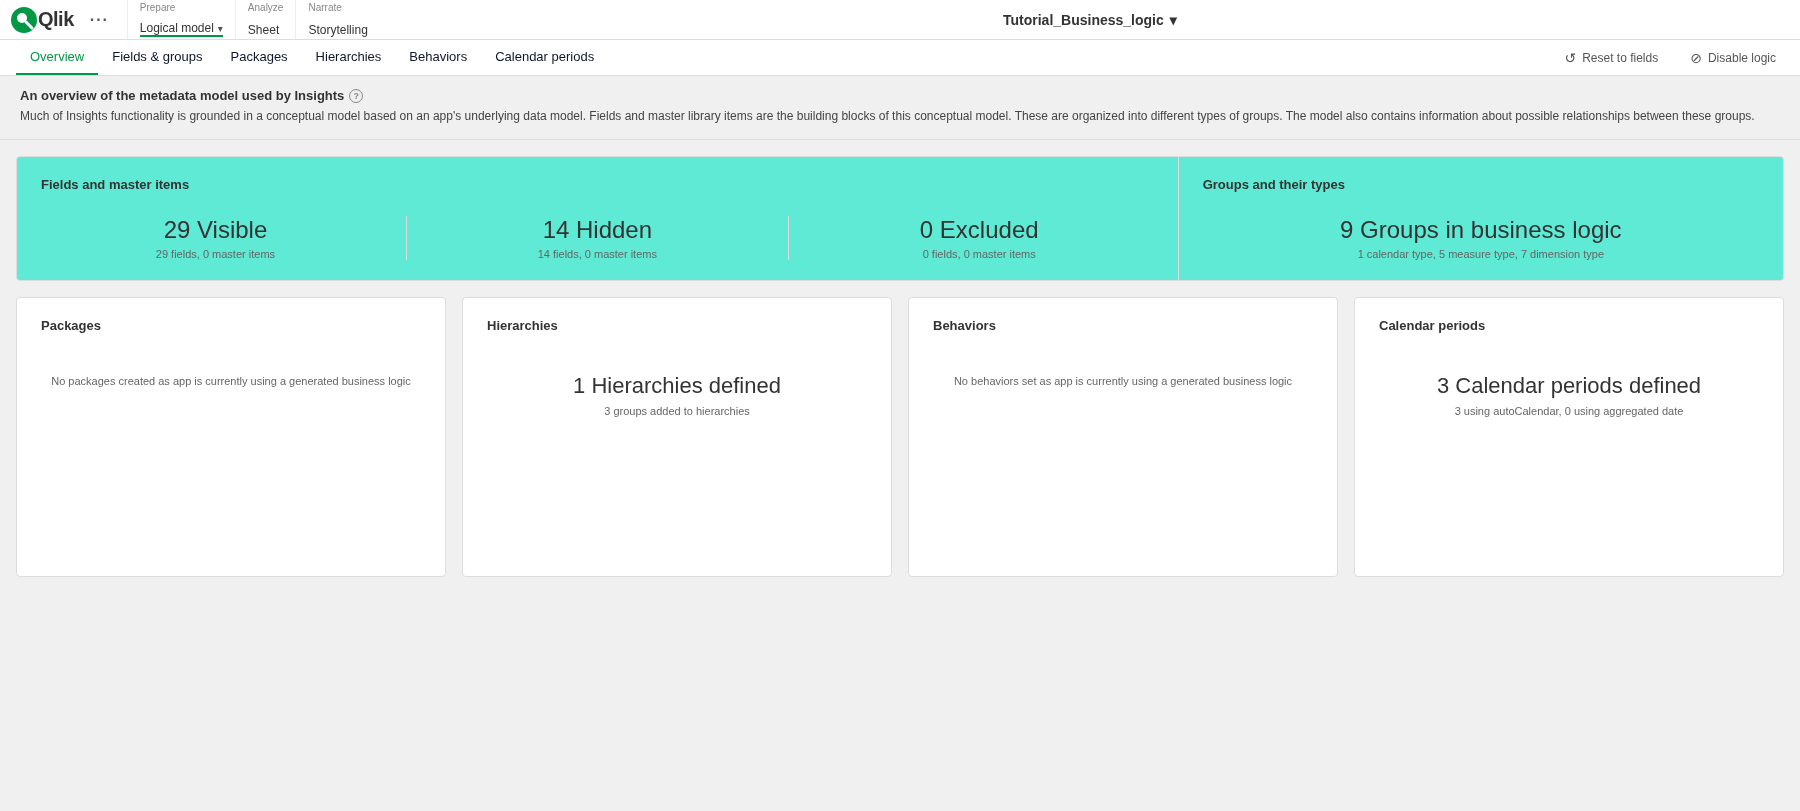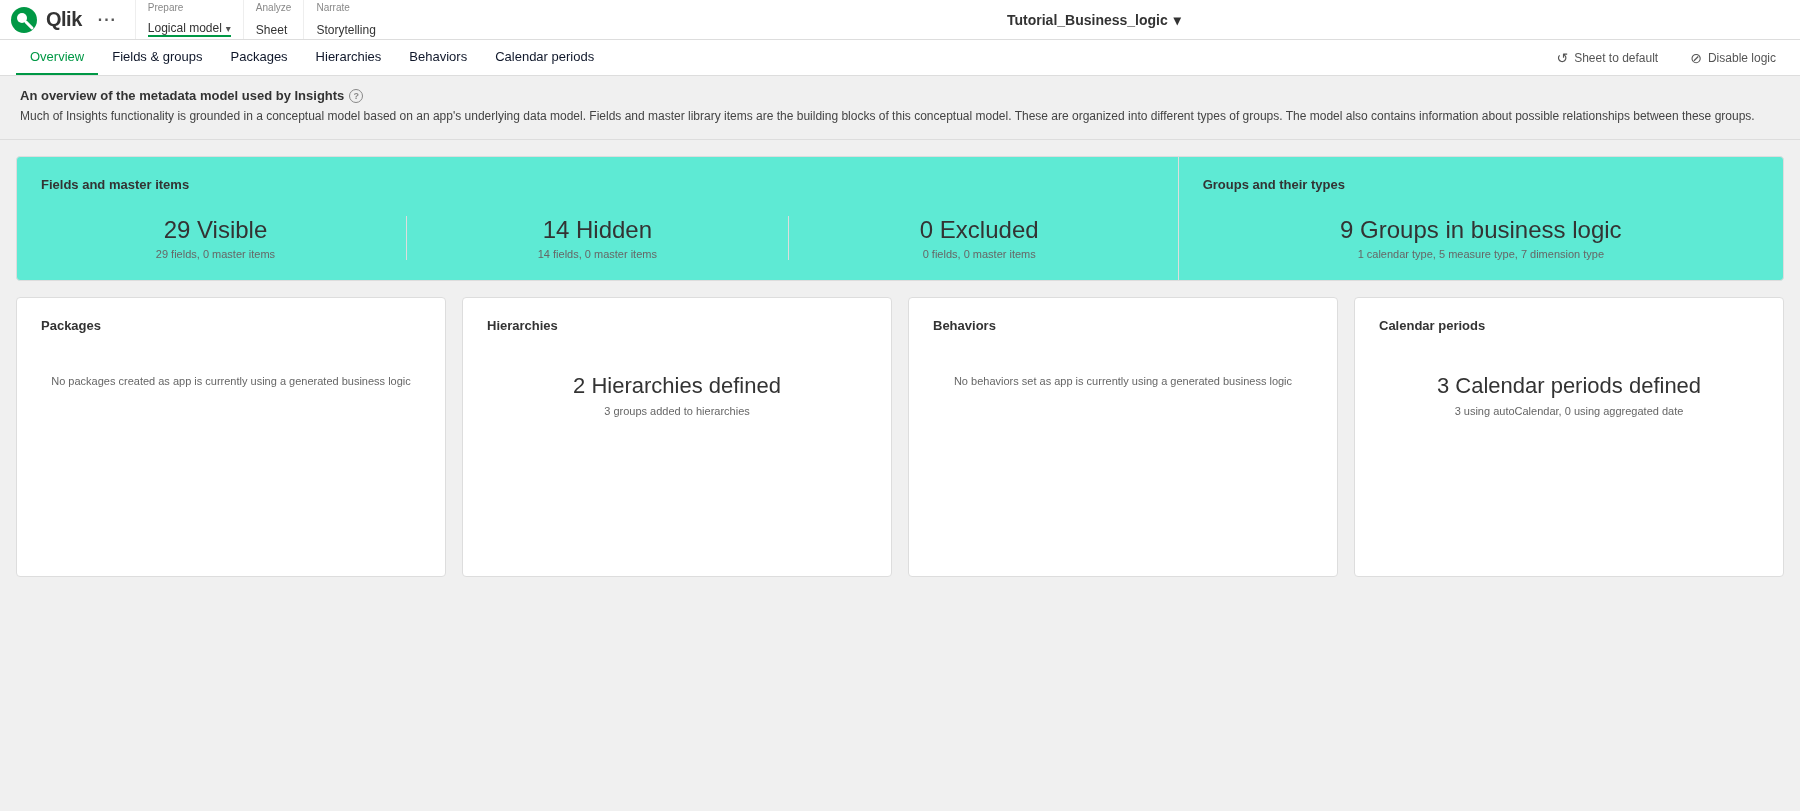--- a/index.html
+++ b/index.html
@@ -15,21 +15,21 @@
     }
     .top-bar-logo {
       display: flex;
       align-items: center;
       padding: 0 10px;
       gap: 8px;
     }
     .qlik-logo {
       display: flex;
       align-items: center;
-      gap: 8px;
+      gap: 0;
     }
     .qlik-logo-text {
       font-size: 20px;
       font-weight: 700;
       color: #333;
       letter-spacing: -0.5px;
     }
     .qlik-logo-icon {
       width: 28px;
       height: 28px;
@@ -338,21 +338,21 @@
     <div class="nav-tab">
       <span>Behaviors</span>
     </div>
     <div class="nav-tab">
       <span>Calendar periods</span>
     </div>
   </div>
   <div class="secondary-nav-right">
     <div class="action-btn">
       <span style="font-size:14px;">↺</span>
-      <span>Sheet to default</span>
+      <span>Reset to fields</span>
     </div>
     <div class="action-btn">
       <span style="font-size:14px;">⊘</span>
       <span>Disable logic</span>
     </div>
   </div>
 </div>
 
 <div class="info-banner">
   <div class="info-banner-title">
@@ -400,21 +400,21 @@
     <div class="bottom-card">
       <div class="bottom-card-title">Packages</div>
       <div class="bottom-card-content">
         <div class="bottom-metric-label">No packages created as app is currently using a generated business logic</div>
       </div>
     </div>
 
     <div class="bottom-card">
       <div class="bottom-card-title">Hierarchies</div>
       <div class="bottom-card-content">
-        <div class="bottom-metric-value">2 Hierarchies defined</div>
+        <div class="bottom-metric-value">1 Hierarchies defined</div>
         <div class="bottom-metric-label">3 groups added to hierarchies</div>
       </div>
     </div>
 
     <div class="bottom-card">
       <div class="bottom-card-title">Behaviors</div>
       <div class="bottom-card-content">
         <div class="bottom-metric-label">No behaviors set as app is currently using a generated business logic</div>
       </div>
     </div>

